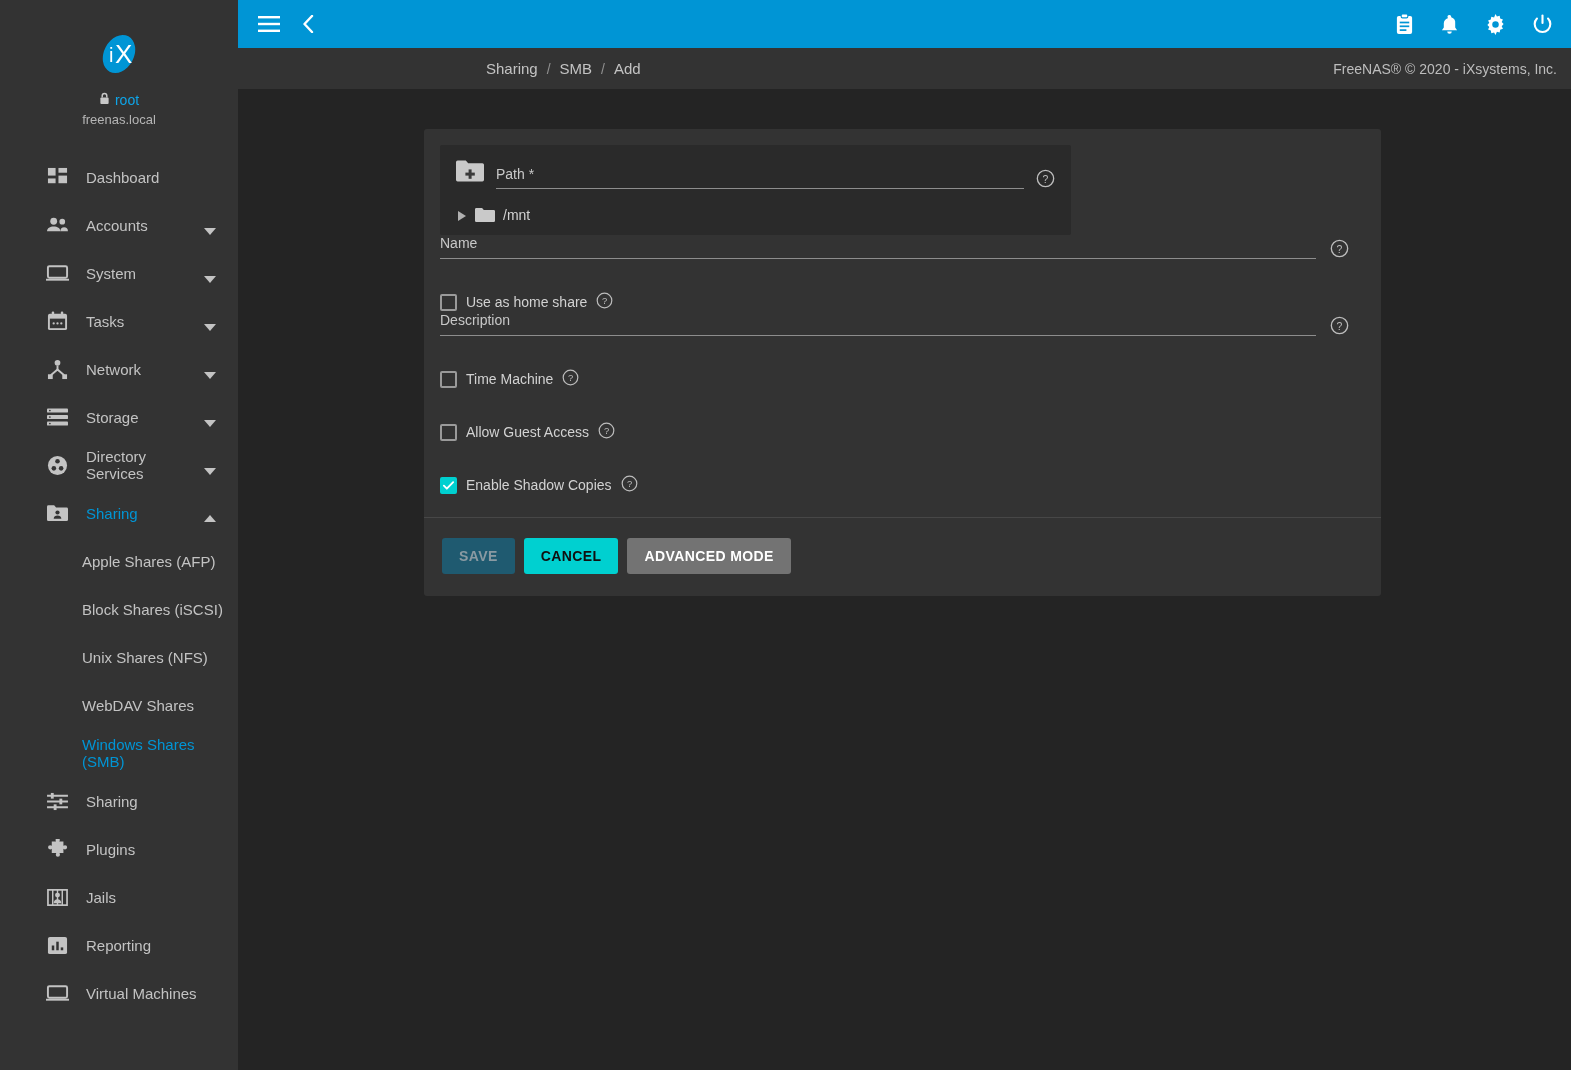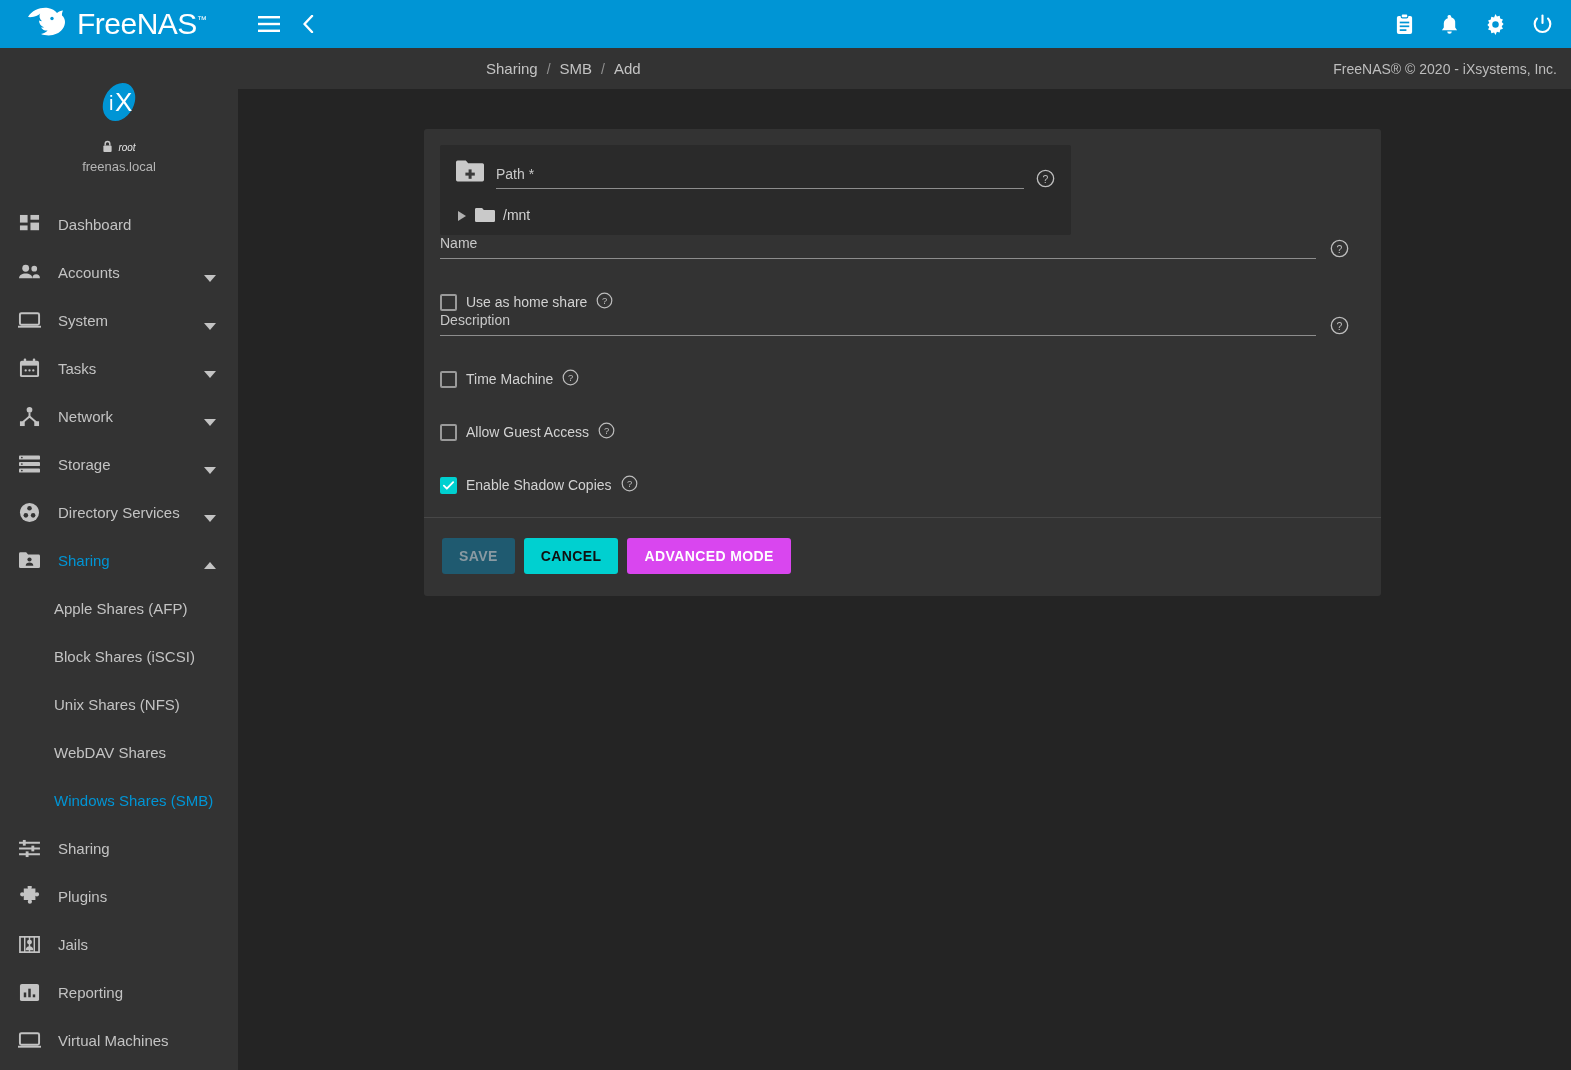--- a/index.html
+++ b/index.html
@@ -30,26 +30,26 @@
   }
   .brand-tm { font-size: 10px; vertical-align: super; }
 
   .profile { padding-top: 30px; text-align: center; }
   .avatar {
     width: 60px; height: 48px; margin: 0 auto 14px auto;
     position: relative;
   }
   .avatar svg { display: block; }
   .profile-user {
-    color: #e5e5e5; font-size: 10px;
-    display: flex; align-items: center; justify-content: center; gap: 5px; font-style: italic;
+    color: #0ea5e9; font-size: 14px;
+    display: flex; align-items: center; justify-content: center; gap: 5px;
   }
   .profile-host { color: #b5b5b5; font-size: 13px; margin-top: 4px; }
 
-  .nav { margin-top: 26px; }
+  .nav { margin-top: 26px; padding-left: 28px; }
   .nav-item {
     height: 48px; display: flex; align-items: center;
     padding-left: 14px; cursor: pointer; position: relative;
   }
   .nav-icon {
     width: 30px; min-width: 30px; height: 26px;
     display: flex; align-items: center; justify-content: center;
     margin-right: 14px;
   }
   .nav-label { color: #c3c3c3; font-size: 15px; flex: 1; }
@@ -130,42 +130,29 @@
   .card-divider { height: 1px; background: #474747; }
   .card-actions { padding: 20px 18px 22px 18px; display: flex; gap: 9px; }
   .btn {
     height: 36px; padding: 0 17px; border: none; border-radius: 3px;
     font-family: "Liberation Sans", sans-serif;
     font-size: 14px; font-weight: 700; letter-spacing: 0.4px;
     cursor: pointer; display: flex; align-items: center;
   }
   .btn-save { background: #1f5a70; color: #8a9aa2; cursor: default; }
   .btn-cancel { background: #00d0d0; color: #101010; }
-  .btn-advanced { background: #d946ef; color: #ffffff; }
+  .btn-advanced { background: #737373; color: #ffffff; }
 </style>
 </head>
 <body>
 
 <div class="app">
 
   <aside class="sidebar">
 
-    <div class="brand">
-      <div class="brand-logo">
-        <span class="brand-mark">
-          <svg viewBox="0 0 48 38" width="48" height="38">
-            <path fill="#ffffff" d="M6 12c4-7 13-10 20-9 4 .6 7 2.5 9 5 1.6-1.6 4-2.6 6-2.6-.8 1.6-1.2 3.4-1 5 2 1.6 3 4 3 6.6 0 5-3.4 9.4-8 11.6-5 2.4-11 2.4-16 .4 2.6-.4 5-1.6 6.6-3.4-2.6.2-5.2-1-6.6-3.2 1 .2 2 .2 3-.2-3-.8-5-3.6-5-6.8.9.5 1.9.8 3 .8-2.4-2-3.2-5.4-1.8-8-.4 1.6-6.4 4.6-12.2 3.8z"></path>
-            <circle fill="#0095d5" cx="30" cy="13.5" r="1.7"></circle>
-          </svg>
-        </span>
-        <span class="brand-text">
-          <span>FreeNAS</span><span class="brand-tm">™</span>
-        </span>
-      </div>
-    </div>
 
     <div class="profile">
       <div class="avatar">
         <svg viewBox="0 0 60 48" width="60" height="48">
           <ellipse cx="30" cy="24" rx="15" ry="20" fill="#0095d5" transform="rotate(28 30 24)"></ellipse>
           <text x="20" y="32" fill="#ffffff" font-family="Liberation Sans, sans-serif" font-size="20">i</text>
           <text x="26" y="33" fill="#ffffff" font-family="Liberation Sans, sans-serif" font-size="26">X</text>
         </svg>
       </div>
       <div class="profile-user">

